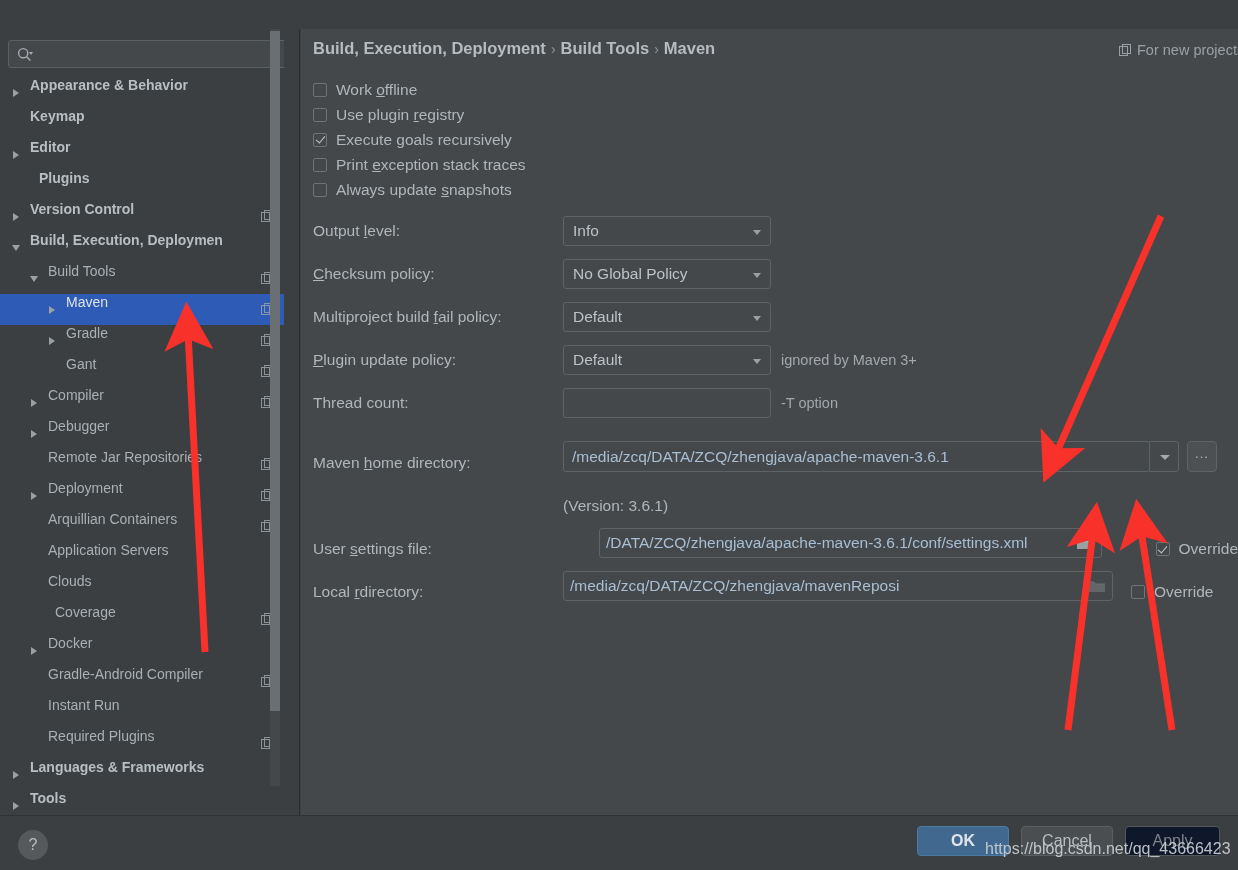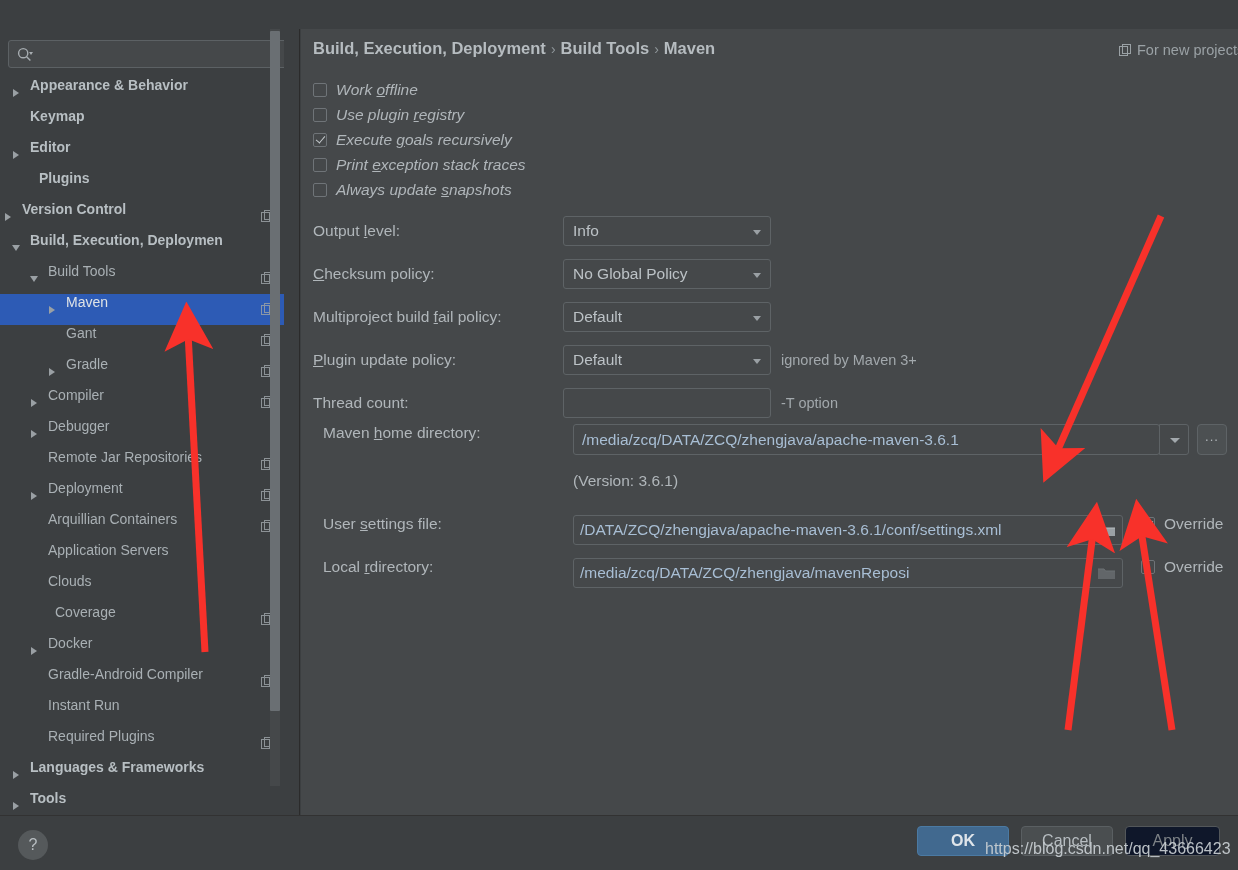--- a/index.html
+++ b/index.html
@@ -151,21 +151,20 @@
     display: flex; align-items: center; gap: 5px;
   }
   .fnp-icon { width: 13px; height: 13px; display: inline-block; }
 
   .checks { position: absolute; left: 12px; top: 48px; }
   .check-row {
     display: flex; align-items: center;
     height: 25px;
     font-size: 15.5px; color: #b0b6ba;
     cursor: pointer;
-    font-style: italic;
   }
   .cbox {
     width: 14px; height: 14px;
     border: 1px solid #6f7478;
     border-radius: 2px;
     background: #45484a;
     margin-right: 9px;
     position: relative;
     flex: 0 0 14px;
   }
@@ -217,21 +216,21 @@
     display: flex; align-items: center;
     padding-left: 8px;
     cursor: text;
   }
   .hint {
     margin-left: 10px;
     font-size: 14.5px; color: #a2a8ac;
     white-space: nowrap;
   }
 
-  .pathrow { position: relative; height: 40px; display: flex; align-items: flex-start; margin-left: 10px; }
+  .pathrow { position: relative; height: 40px; display: flex; align-items: flex-end; }
   .pathfield-wide {
     width: 587px; height: 31px;
     background: #45484a;
     border: 1px solid #5e6366;
     border-radius: 3px;
     display: flex; align-items: center;
     padding-left: 8px;
     font-size: 15.5px; color: #a8bed4;
     white-space: nowrap; overflow: hidden;
     cursor: text;
@@ -365,21 +364,21 @@
           <div class="tree-row bold" style="padding-left: 8px;">
             <div class="arrow-cell">
               <span class="tri-right"></span>
             </div>
             <span class="tree-label">Editor</span>
           </div>
           <div class="tree-row bold" style="padding-left: 17px;">
             <div class="arrow-cell"></div>
             <span class="tree-label">Plugins</span>
           </div>
-          <div class="tree-row bold" style="padding-left: 0;">
+          <div class="tree-row bold" style="padding-left: 8px;">
             <div class="arrow-cell">
               <span class="tri-right"></span>
             </div>
             <span class="tree-label">Version Control</span>
             <span class="copy-icon"><svg width="13" height="13" viewBox="0 0 13 13">
                 <rect x="0.5" y="2.5" width="8" height="9" stroke="#9aa1a5" stroke-width="1" fill="none"></rect>
                 <rect x="3.5" y="0.5" width="8" height="9" stroke="#9aa1a5" stroke-width="1" fill="none"></rect>
               </svg></span>
           </div>
           <div class="tree-row bold" style="padding-left: 8px;">
@@ -402,32 +401,32 @@
             <div class="arrow-cell">
               <span class="tri-right"></span>
             </div>
             <span class="tree-label">Maven</span>
             <span class="copy-icon"><svg width="13" height="13" viewBox="0 0 13 13">
                 <rect x="0.5" y="2.5" width="8" height="9" stroke="#9aa1a5" stroke-width="1" fill="none"></rect>
                 <rect x="3.5" y="0.5" width="8" height="9" stroke="#9aa1a5" stroke-width="1" fill="none"></rect>
               </svg></span>
           </div>
           <div class="tree-row" style="padding-left: 44px;">
+            <div class="arrow-cell">
+              <span class="tri-right"></span>
+            </div>
+            <span class="tree-label">Gradle</span>
+            <span class="copy-icon"><svg width="13" height="13" viewBox="0 0 13 13">
+                <rect x="0.5" y="2.5" width="8" height="9" stroke="#9aa1a5" stroke-width="1" fill="none"></rect>
+                <rect x="3.5" y="0.5" width="8" height="9" stroke="#9aa1a5" stroke-width="1" fill="none"></rect>
+              </svg></span>
+          </div>
+          <div class="tree-row" style="padding-left: 44px;">
             <div class="arrow-cell"></div>
             <span class="tree-label">Gant</span>
-            <span class="copy-icon"><svg width="13" height="13" viewBox="0 0 13 13">
-                <rect x="0.5" y="2.5" width="8" height="9" stroke="#9aa1a5" stroke-width="1" fill="none"></rect>
-                <rect x="3.5" y="0.5" width="8" height="9" stroke="#9aa1a5" stroke-width="1" fill="none"></rect>
-              </svg></span>
-          </div>
-          <div class="tree-row" style="padding-left: 44px;">
-            <div class="arrow-cell">
-              <span class="tri-right"></span>
-            </div>
-            <span class="tree-label">Gradle</span>
             <span class="copy-icon"><svg width="13" height="13" viewBox="0 0 13 13">
                 <rect x="0.5" y="2.5" width="8" height="9" stroke="#9aa1a5" stroke-width="1" fill="none"></rect>
                 <rect x="3.5" y="0.5" width="8" height="9" stroke="#9aa1a5" stroke-width="1" fill="none"></rect>
               </svg></span>
           </div>
           <div class="tree-row" style="padding-left: 26px;">
             <div class="arrow-cell">
               <span class="tri-right"></span>
             </div>
             <span class="tree-label">Compiler</span>
@@ -621,21 +620,21 @@
             <span class="chev"></span>
           </div>
           <div class="ellipsisbtn">...</div>
         </div>
 
         <div class="pathrow" style="height:43px;">
           <div class="flabel"></div>
           <span style="font-size:15.5px;color:#b0b6ba;">(Version: 3.6.1)</span>
         </div>
 
-        <div class="pathrow" style="height:43px;">
+        <div class="pathrow" style="height:43px;gap:36px;">
           <div class="flabel"><span>User </span><span class="ul">s</span><span>ettings file:</span></div>
           <div class="pathfield-medium">
             <span>/DATA/ZCQ/zhengjava/apache-maven-3.6.1/conf/settings.xml</span>
             <span class="folder-icon">
               <svg width="19" height="15" viewBox="0 0 19 15">
                 <path d="M1 3 L7 3 L8.5 5 L18 5 L18 13 L1 13 Z" fill="#9aa1a5"></path>
                 <path d="M1 3 L7 3 L8.5 5 L18 5" stroke="#b7bdc1" stroke-width="1" fill="none"></path>
               </svg>
             </span>
           </div>

